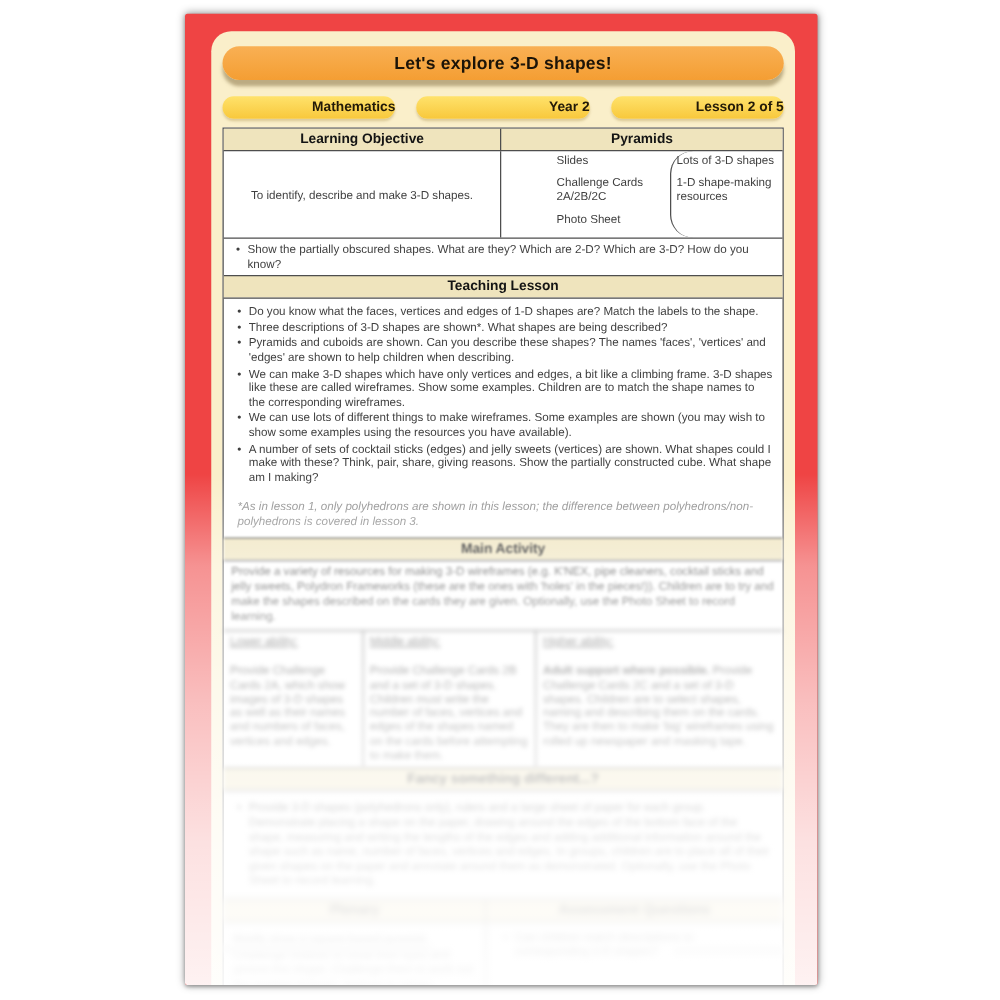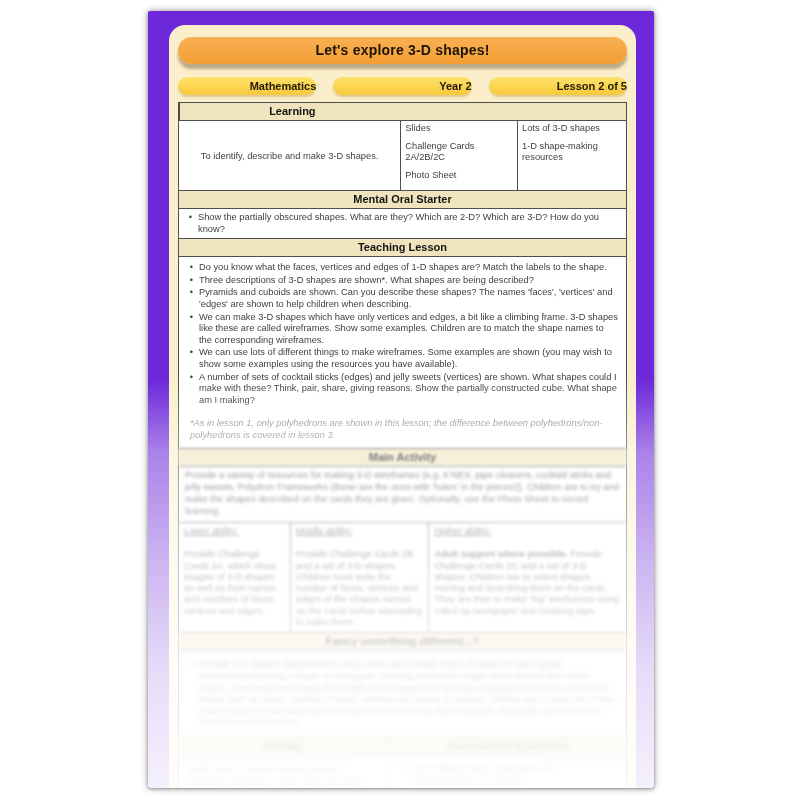--- a/index.html
+++ b/index.html
@@ -1,19 +1,19 @@
 <!DOCTYPE html>
 <html><head>
 <meta charset="utf-8">
 <style>
   * { margin:0; padding:0; box-sizing:border-box; }
   html,body { width:800px; height:800px; background:#ffffff; font-family:"Liberation Sans", sans-serif; }
   .page {
     position:absolute; left:148px; top:11px; width:506px; height:777px;
-    background:#6d28d9; border-radius:2px;
+    background:#ef4444; border-radius:2px;
     box-shadow:0 0 7px rgba(0,0,0,.42), 0 1px 3px rgba(0,0,0,.25);
     overflow:hidden;
   }
   .card {
     margin:14px 18px 0 21px; background:#FAEFCA; border-radius:16px;
     padding:12px 9px 9px 9px;
   }
   .banner {
     height:27px; border-radius:14px; line-height:27px; text-align:center;
     background:linear-gradient(180deg,#F9B054 0%,#F49E33 100%);
@@ -35,22 +35,22 @@
   .hrow:first-child { border-top:none; }
   .flexrow { display:flex; border-top:1px solid #4e4e4e; align-items:stretch; }
   .headsplit { display:flex; background:#EFE4BD; }
   .headsplit .hcell {
     text-align:center; font-weight:bold; font-size:11px; color:#141414; padding:2px 0 3px 0;
   }
   .vline { border-left:1px solid #4e4e4e; }
   .lo-cell { width:49.5%; display:flex; align-items:center; justify-content:center; text-align:center; padding:23px 10px; }
   .res-cell { width:50.5%; display:flex; }
   .res-col { padding:1px 4px 2px 4px; }
-  .res-col.c1 { width:51.5%; }
-  .res-col.c2 { width:48.5%; }
+  .res-col.c1 { width:51.5%;margin-left:40px; }
+  .res-col.c2 { width:48.5%;border-radius:18px; }
   .res-item { margin:1px 0 7px 0; line-height:11px; }
   .bullet { display:flex; line-height:11.6px; }
   .bullet .dot { width:15px; text-align:center; flex:none; }
   .bullet .txt { flex:1; padding-right:2px; }
   .starter { padding:3px 4px 3px 4px; }
   .teach { padding:5px 5px 5px 5px; }
   .teach .bullet { margin-bottom:1px; }
   .note { margin:12px 4px 2px 6px; font-style:italic; color:#8f8f8f; line-height:11.5px; }
   .intro { padding:3px 6px 4px 6px; line-height:11.9px; }
   .abilities { display:flex; }
@@ -99,39 +99,39 @@
 
     <div class="pills">
       <div class="pill">Mathematics</div>
       <div class="pill">Year 2</div>
       <div class="pill">Lesson 2 of 5</div>
     </div>
 
     <div class="doc">
 
       <div class="headsplit">
-        <div class="hcell vline" style="width:50.5%">Learning</div>
+        <div class="hcell" style="width:49.5%">Learning Objective</div>
+        <div class="hcell vline" style="width:50.5%">Pyramids</div>
       </div>
 
       <div class="flexrow">
         <div class="lo-cell">To identify, describe and make 3-D shapes.</div>
         <div class="res-cell vline">
           <div class="res-col c1">
             <div class="res-item">Slides</div>
             <div class="res-item">Challenge Cards 2A/2B/2C</div>
             <div class="res-item">Photo Sheet</div>
           </div>
           <div class="res-col c2 vline">
             <div class="res-item">Lots of 3-D shapes</div>
             <div class="res-item">1-D shape-making resources</div>
           </div>
         </div>
       </div>
 
-      <div class="hrow">Mental Oral Starter</div>
       <div class="starter" style="border-top:1px solid #4e4e4e">
         <div class="bullet">
           <span class="dot">•</span>
           <span class="txt">Show the partially obscured shapes. What are they? Which are 2-D? Which are 3-D? How do you know?</span>
         </div>
       </div>
 
       <div class="hrow">Teaching Lesson</div>
       <div class="teach" style="border-top:1px solid #4e4e4e">
         <div class="bullet">

